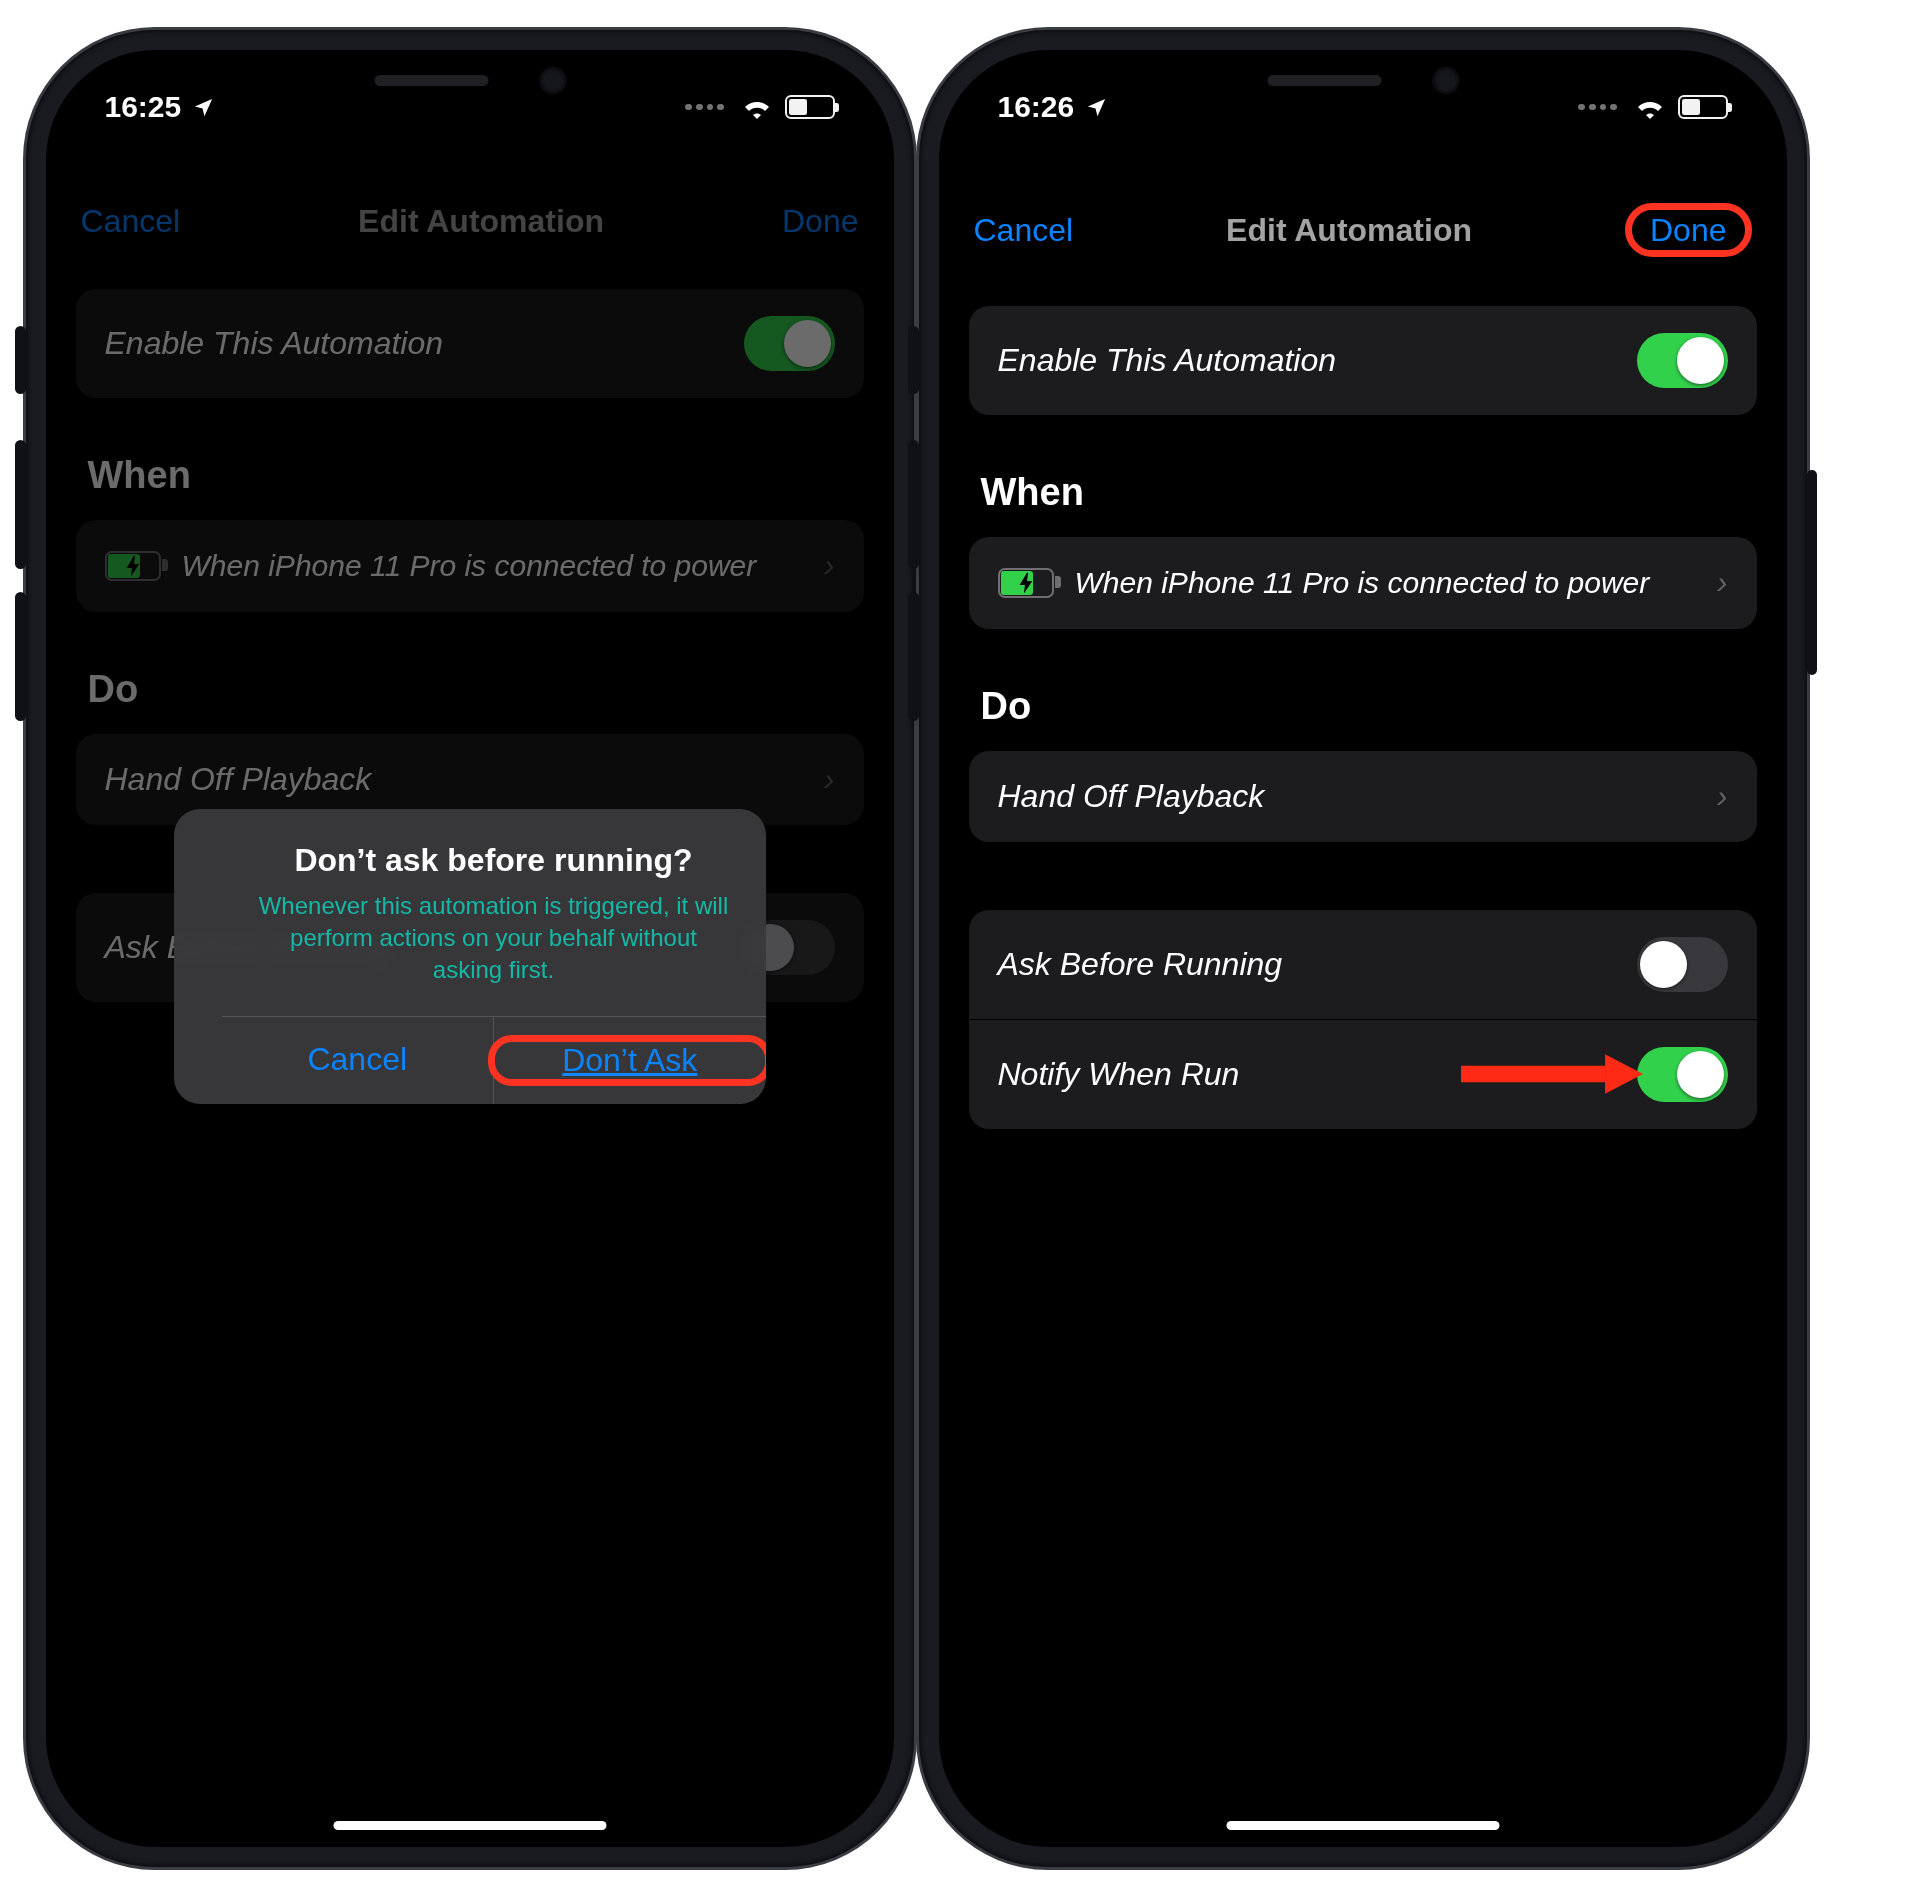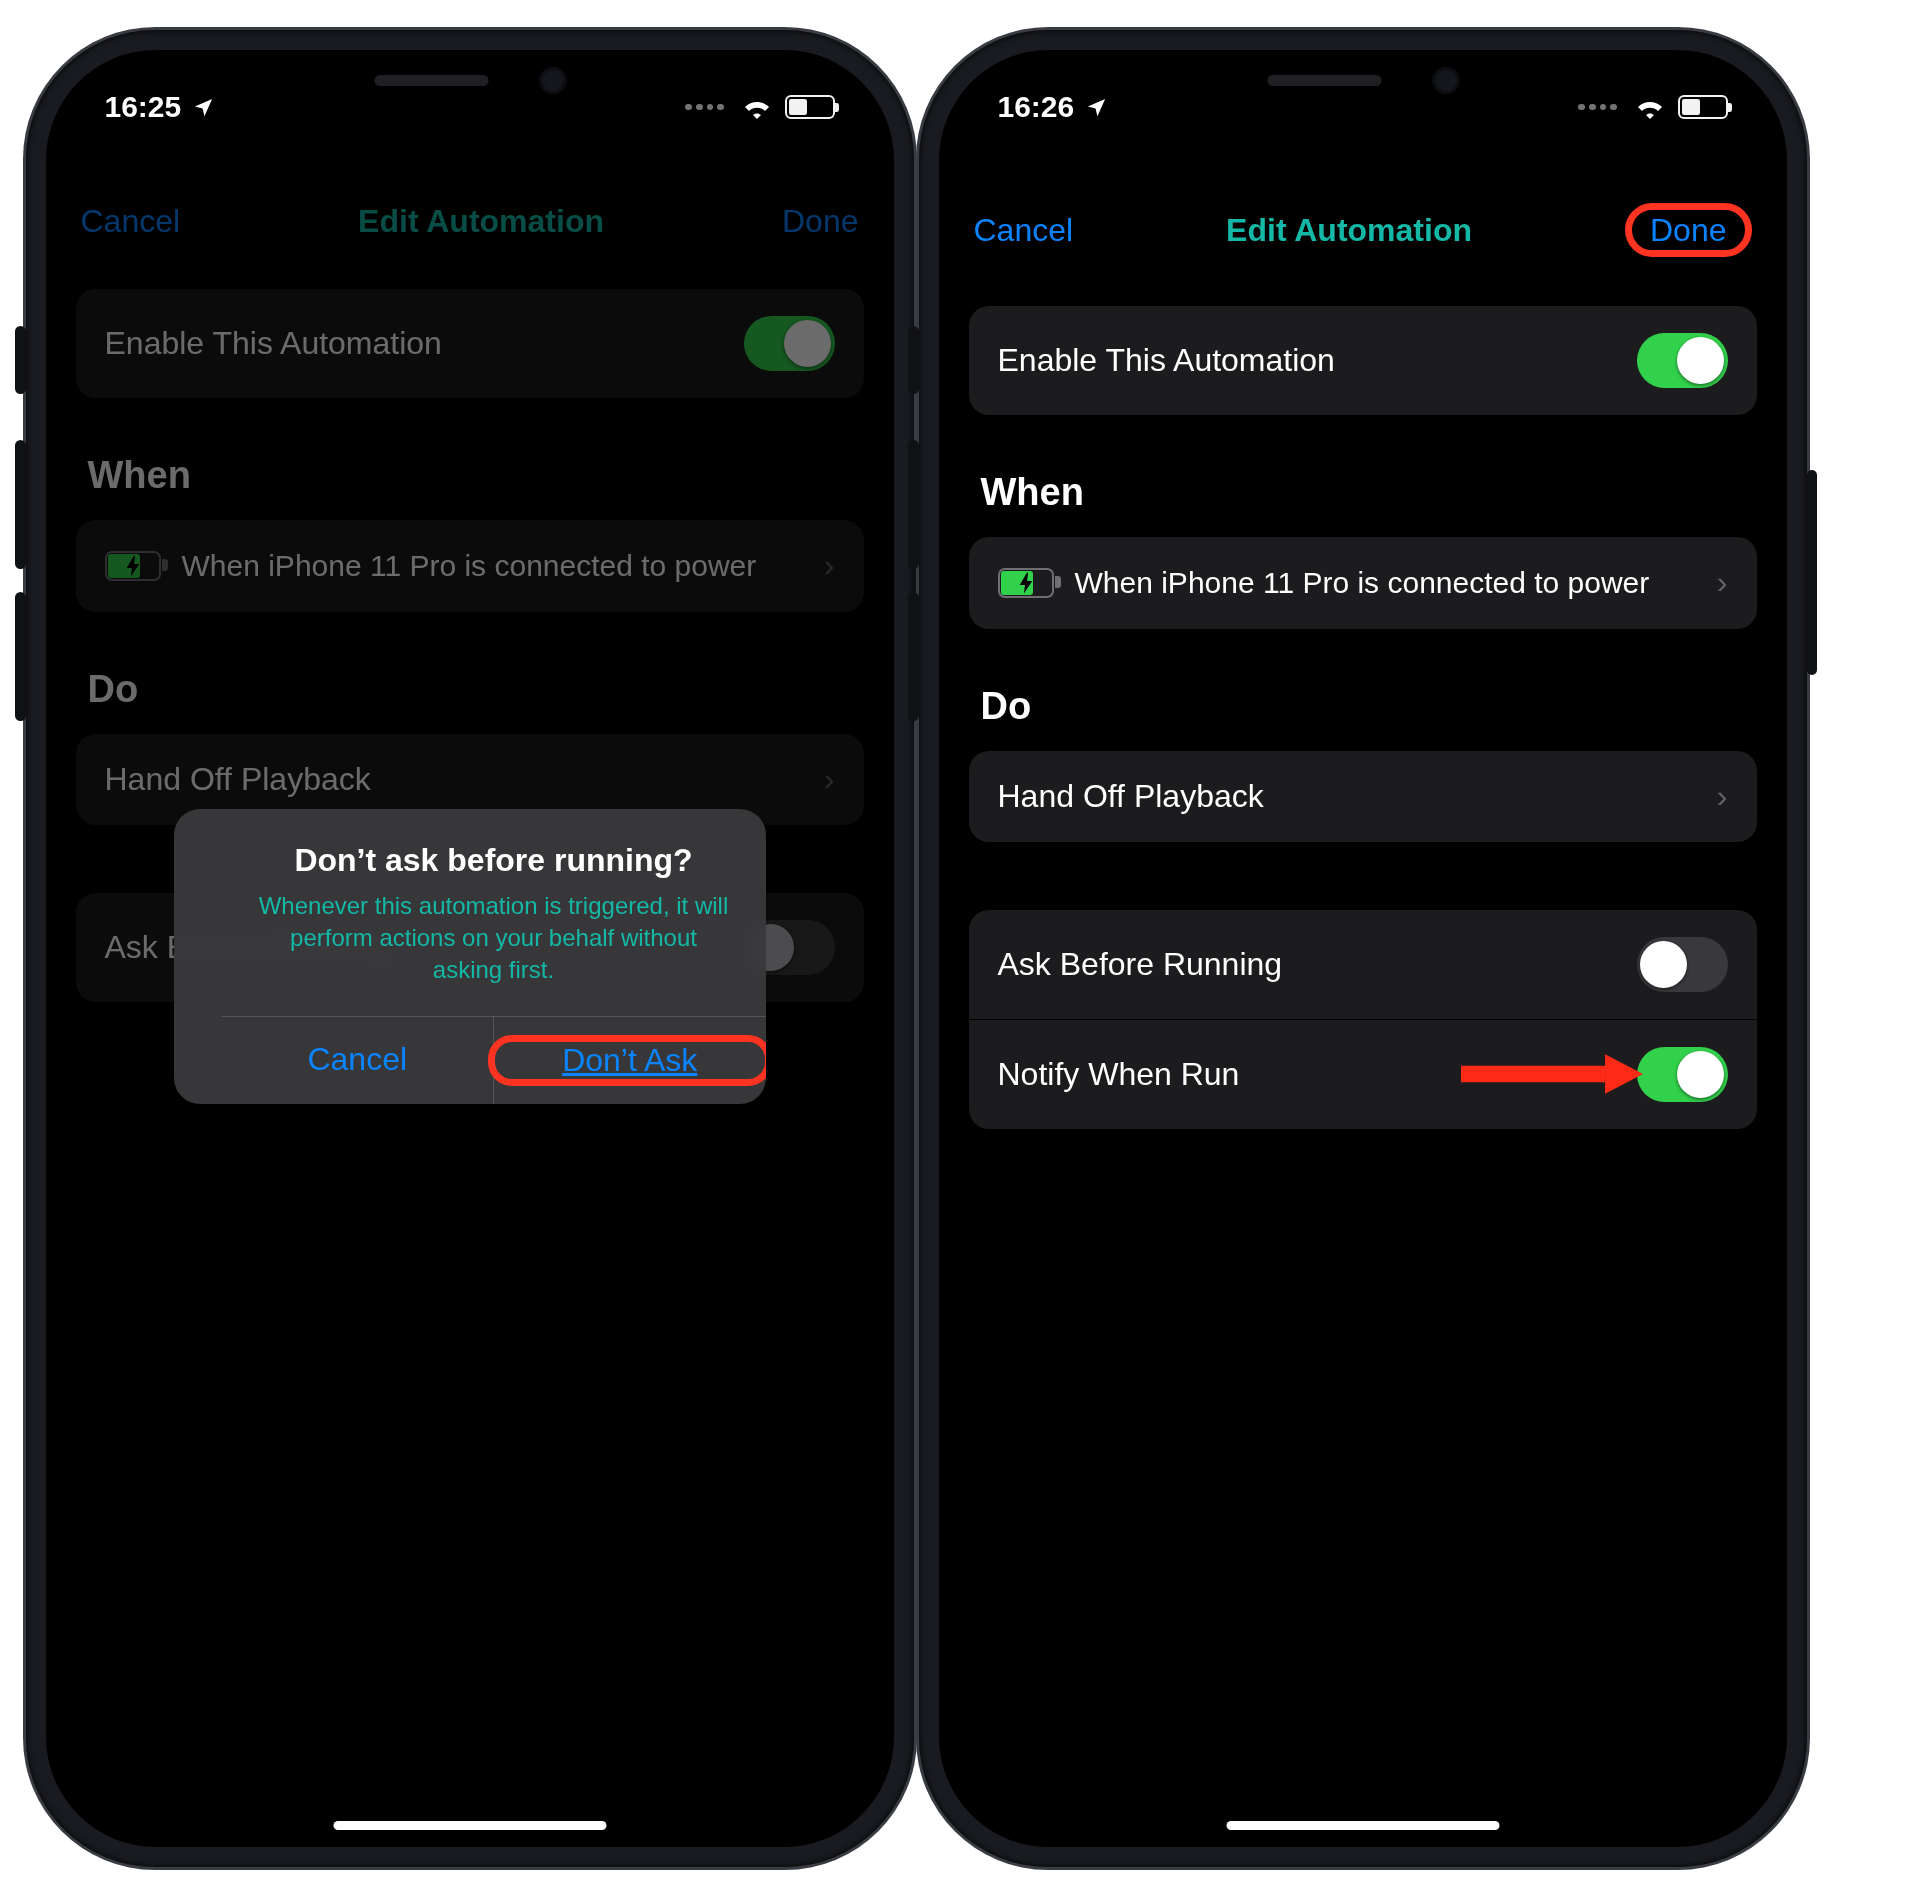--- a/index.html
+++ b/index.html
@@ -55,28 +55,28 @@
   .loc-icon svg, .wifi-icon svg{display:block;}
   .dots{display:flex;gap:3.8px;align-items:center;opacity:.45;margin-right:4.6px;}
   .dots i{width:6.8px;height:6.8px;border-radius:50%;background:#fff;display:block;}
   .batt{width:50px;height:24px;border:2.3px solid #fff;border-radius:6px;position:relative;opacity:.95;}
   .batt::after{content:"";position:absolute;right:-6.8px;top:6px;width:4.6px;height:9px;background:#fff;border-radius:0 2.3px 2.3px 0;}
   .batt i{position:absolute;left:2.3px;top:2.3px;bottom:2.3px;width:40%;background:#fff;border-radius:2.3px;}
 
   .content{position:absolute;inset:0;padding-top:121px;color:#fff;}
   .nav{display:flex;align-items:center;justify-content:space-between;padding:32px 35px 26px;font-size:32px;}
   .nav .l,.nav .r{color:var(--blue);}
-  .nav .title{color:#14b8a6;font-weight:600;}
+  .nav .title{color:#a3a3a3;font-weight:600;}
   .done-hl .nav .r{padding:1.5px 18px;border:7.6px solid #ff3322;border-radius:35px;}
 
   .scroll{padding:0 30px;}
   .cell-group{margin-top:23px;}
   .cell{
     background:var(--card);border-radius:20px;padding:27px 29px;display:flex;align-items:center;justify-content:space-between;
-    font-size:32px;color:#fff;
+    font-size:32px;color:#fff;font-style:italic;
   }
   .cell + .cell{margin-top:0;border-top:0.8px solid #000;}
   .group .cell{border-radius:0;}
   .group .cell:first-child{border-radius:20px 20px 0 0;}
   .group .cell:last-child{border-radius:0 0 20px 20px;}
   .group .cell:only-child{border-radius:20px;}
   .cell .label{display:flex;align-items:center;gap:21px;}
   .cell .chev{color:#636367;font-size:32px;}
   .section-h{font-size:38px;font-weight:700;color:#fff;margin:56px 12px 21px;}
   .when-cell{align-items:center;}

